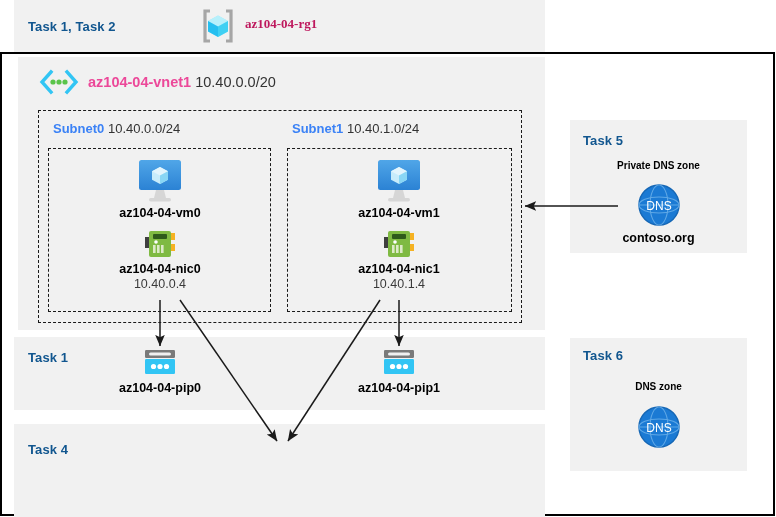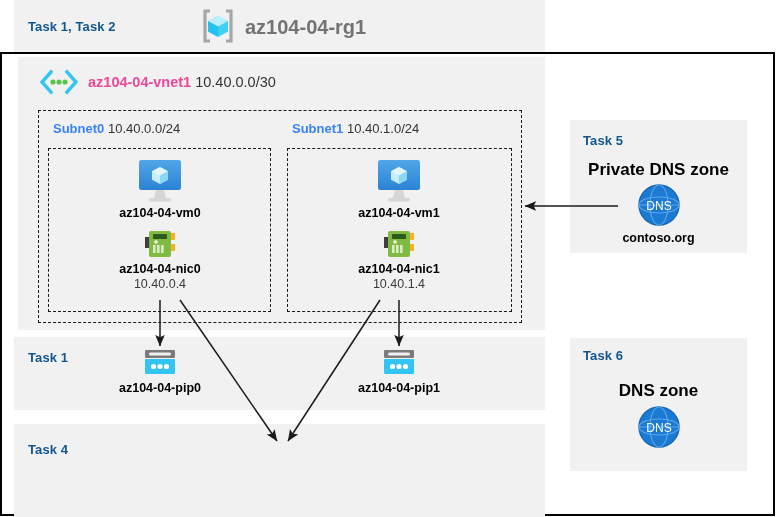--- a/index.html
+++ b/index.html
@@ -38,24 +38,24 @@
     line-height:15px;margin-top:2px;
   }
   .node .sub{
     font-size:12.5px;font-weight:normal;color:#3a3a3a;white-space:nowrap;
     line-height:15px;
   }
   .icon{display:block;margin:0 auto;}
   svg{display:block;overflow:visible;}
   .arrows{position:absolute;left:0;top:0;width:776px;height:517px;pointer-events:none;}
   .hdr-title{
-    position:absolute;font-size:20px;font-weight:bold;color:#737373;white-space:nowrap;
+    position:absolute;font-size:13px;font-weight:bold;color:#be185d;white-space:nowrap;font-family:Liberation Serif, serif;
   }
   .centered-head{
-    position:absolute;font-size:17px;font-weight:bold;color:#000;
+    position:absolute;font-size:10px;font-weight:bold;color:#000;
     white-space:nowrap;text-align:center;
   }
 </style>
 </head>
 <body>
 
 <div id="canvas">
 
   <div class="frame"></div>
 
@@ -81,21 +81,21 @@
       <path d="M13,3 L4,13 L13,23" fill="none" stroke="#32c5f4" stroke-width="3.4" stroke-linecap="square"></path>
       <path d="M29,3 L38,13 L29,23" fill="none" stroke="#32c5f4" stroke-width="3.4" stroke-linecap="square"></path>
       <path d="M13,3 L4,13 L13,23" fill="none" stroke="#1a9fd9" stroke-width="0"></path>
       <circle cx="15" cy="13" r="2.6" fill="#5ac44a"></circle>
       <circle cx="21" cy="13" r="2.6" fill="#5ac44a"></circle>
       <circle cx="27" cy="13" r="2.6" fill="#5ac44a"></circle>
     </svg>
   </div>
   <div class="vnet-title">
     <b>az104-04-vnet1</b>
-    <span>10.40.0.0/30</span>
+    <span>10.40.0.0/20</span>
   </div>
 
   <div class="dashed" style="left:38px;top:110px;width:484px;height:213px;"></div>
 
   <div class="subnet-title" style="left:53px;top:121px;">
     <b>Subnet0</b>
     <span>10.40.0.0/24</span>
   </div>
   <div class="dashed" style="left:48px;top:148px;width:223px;height:164px;"></div>
 

